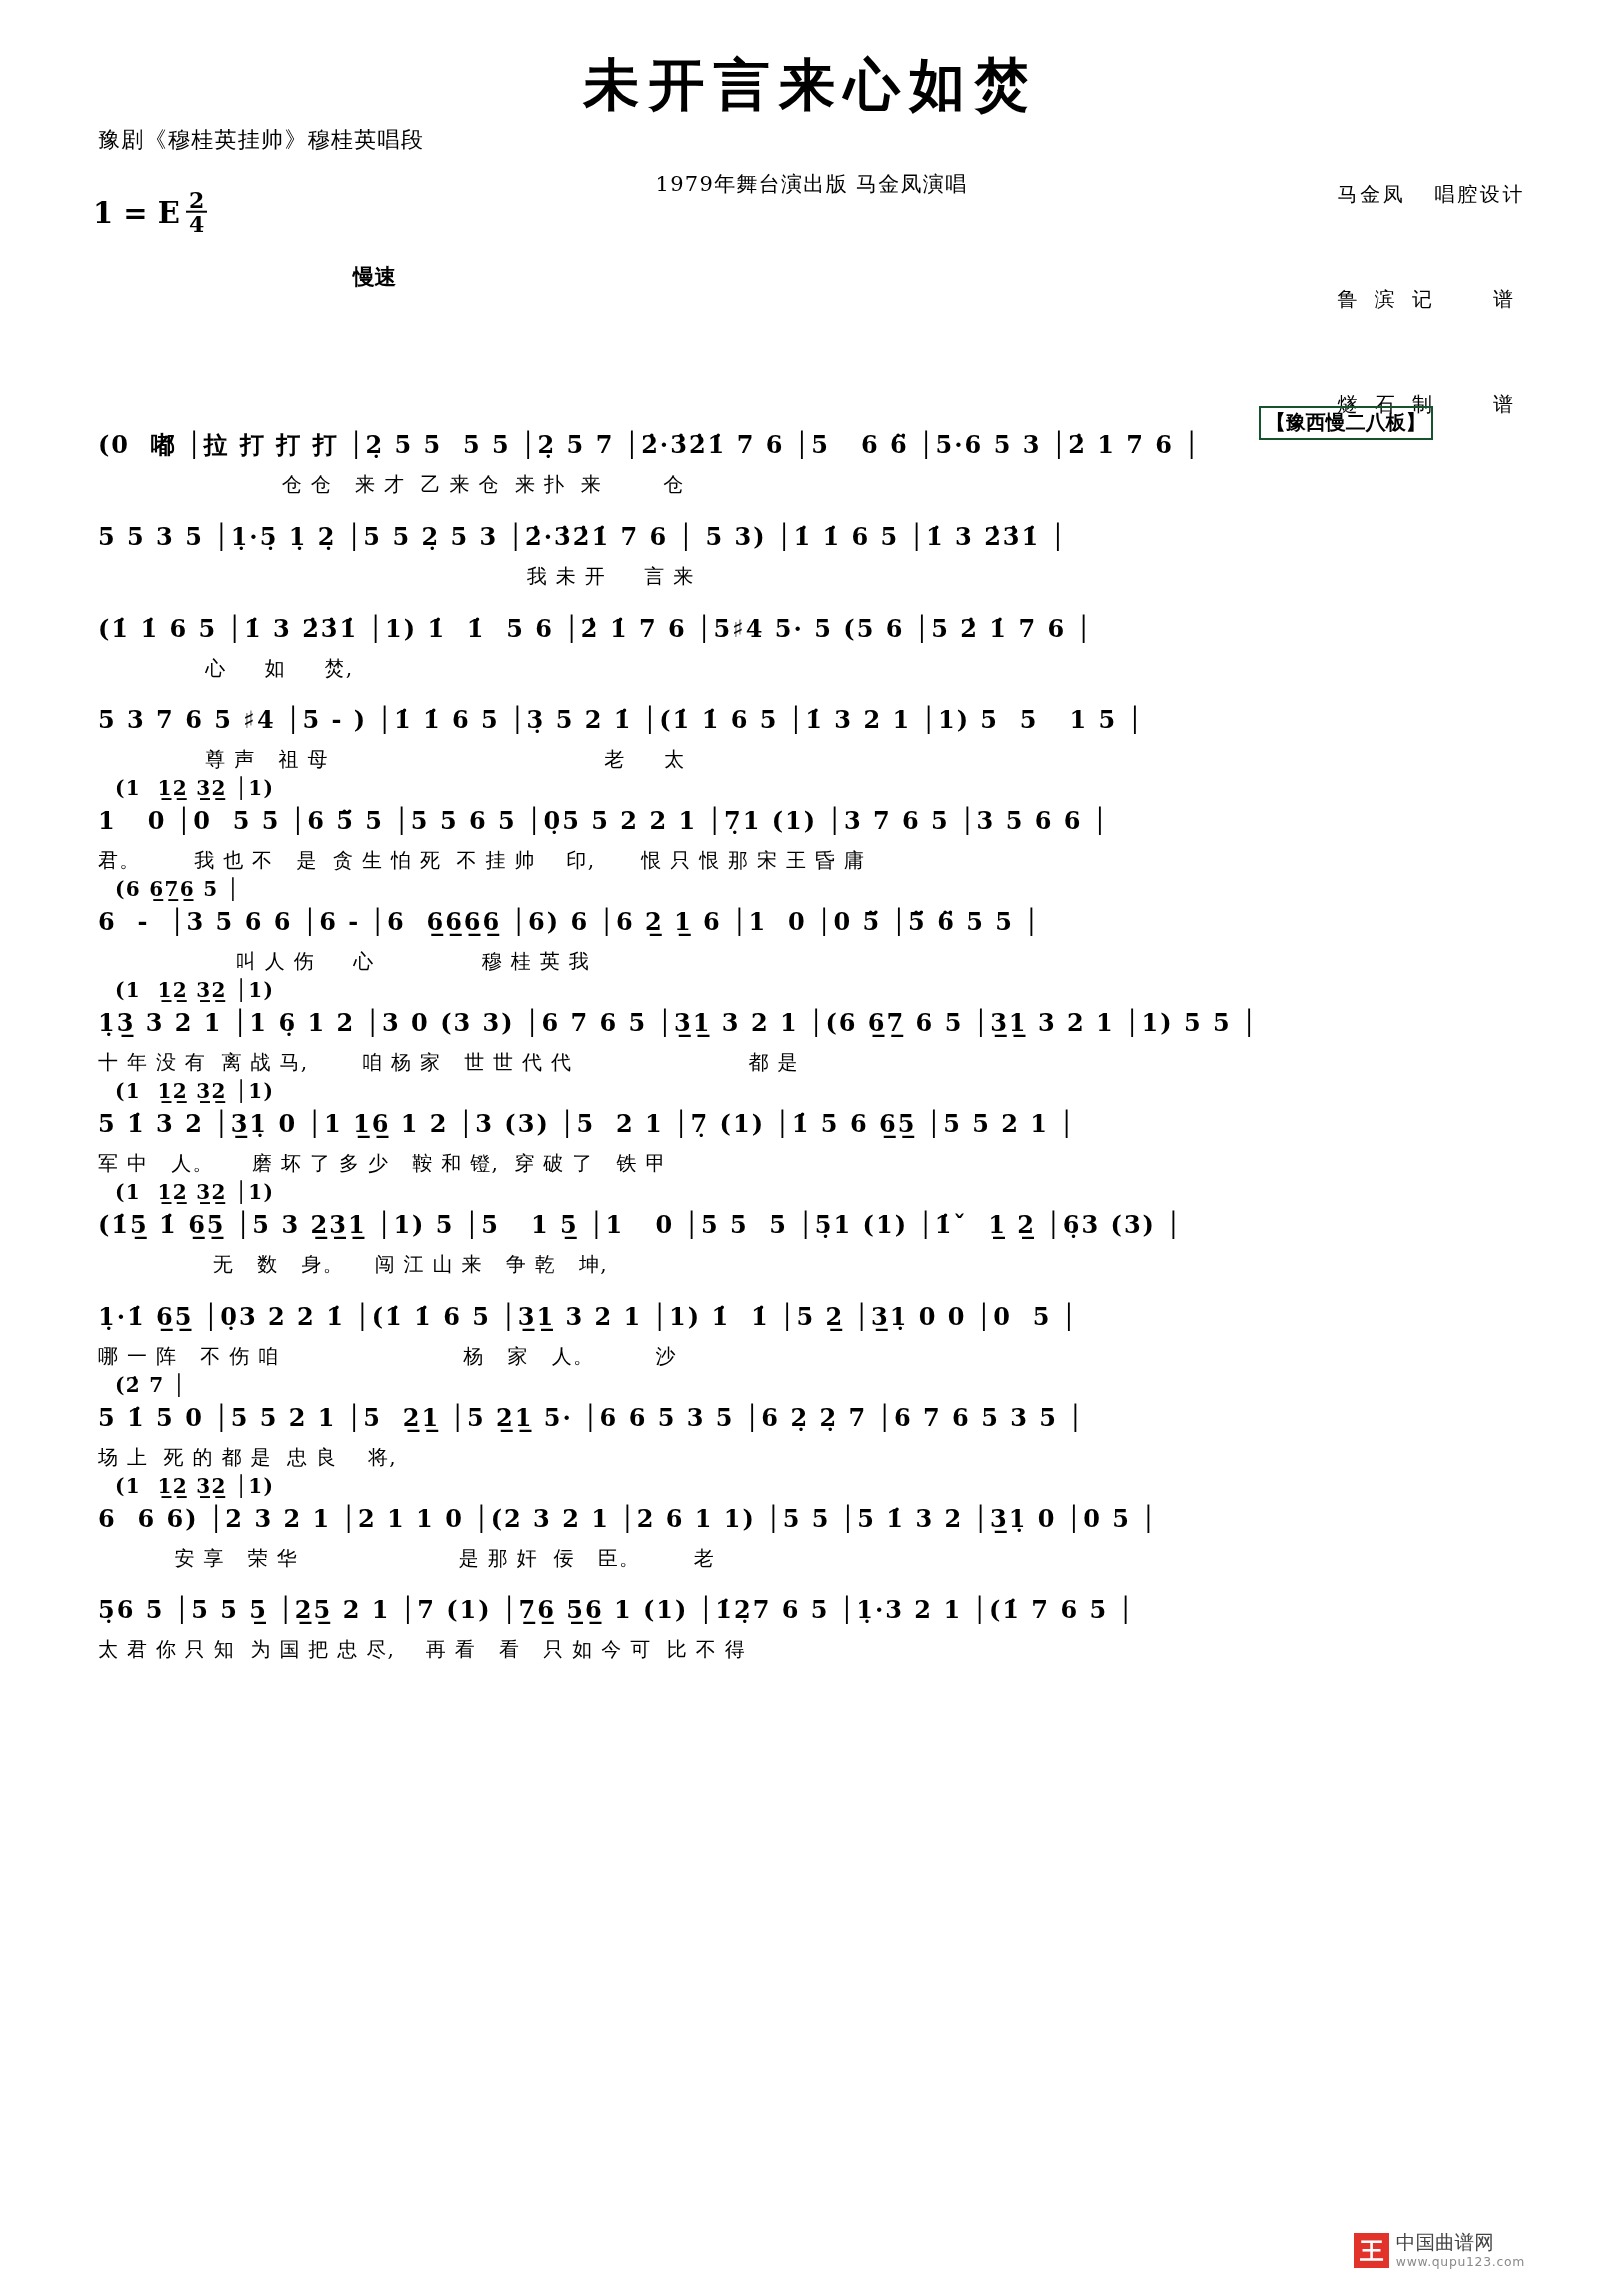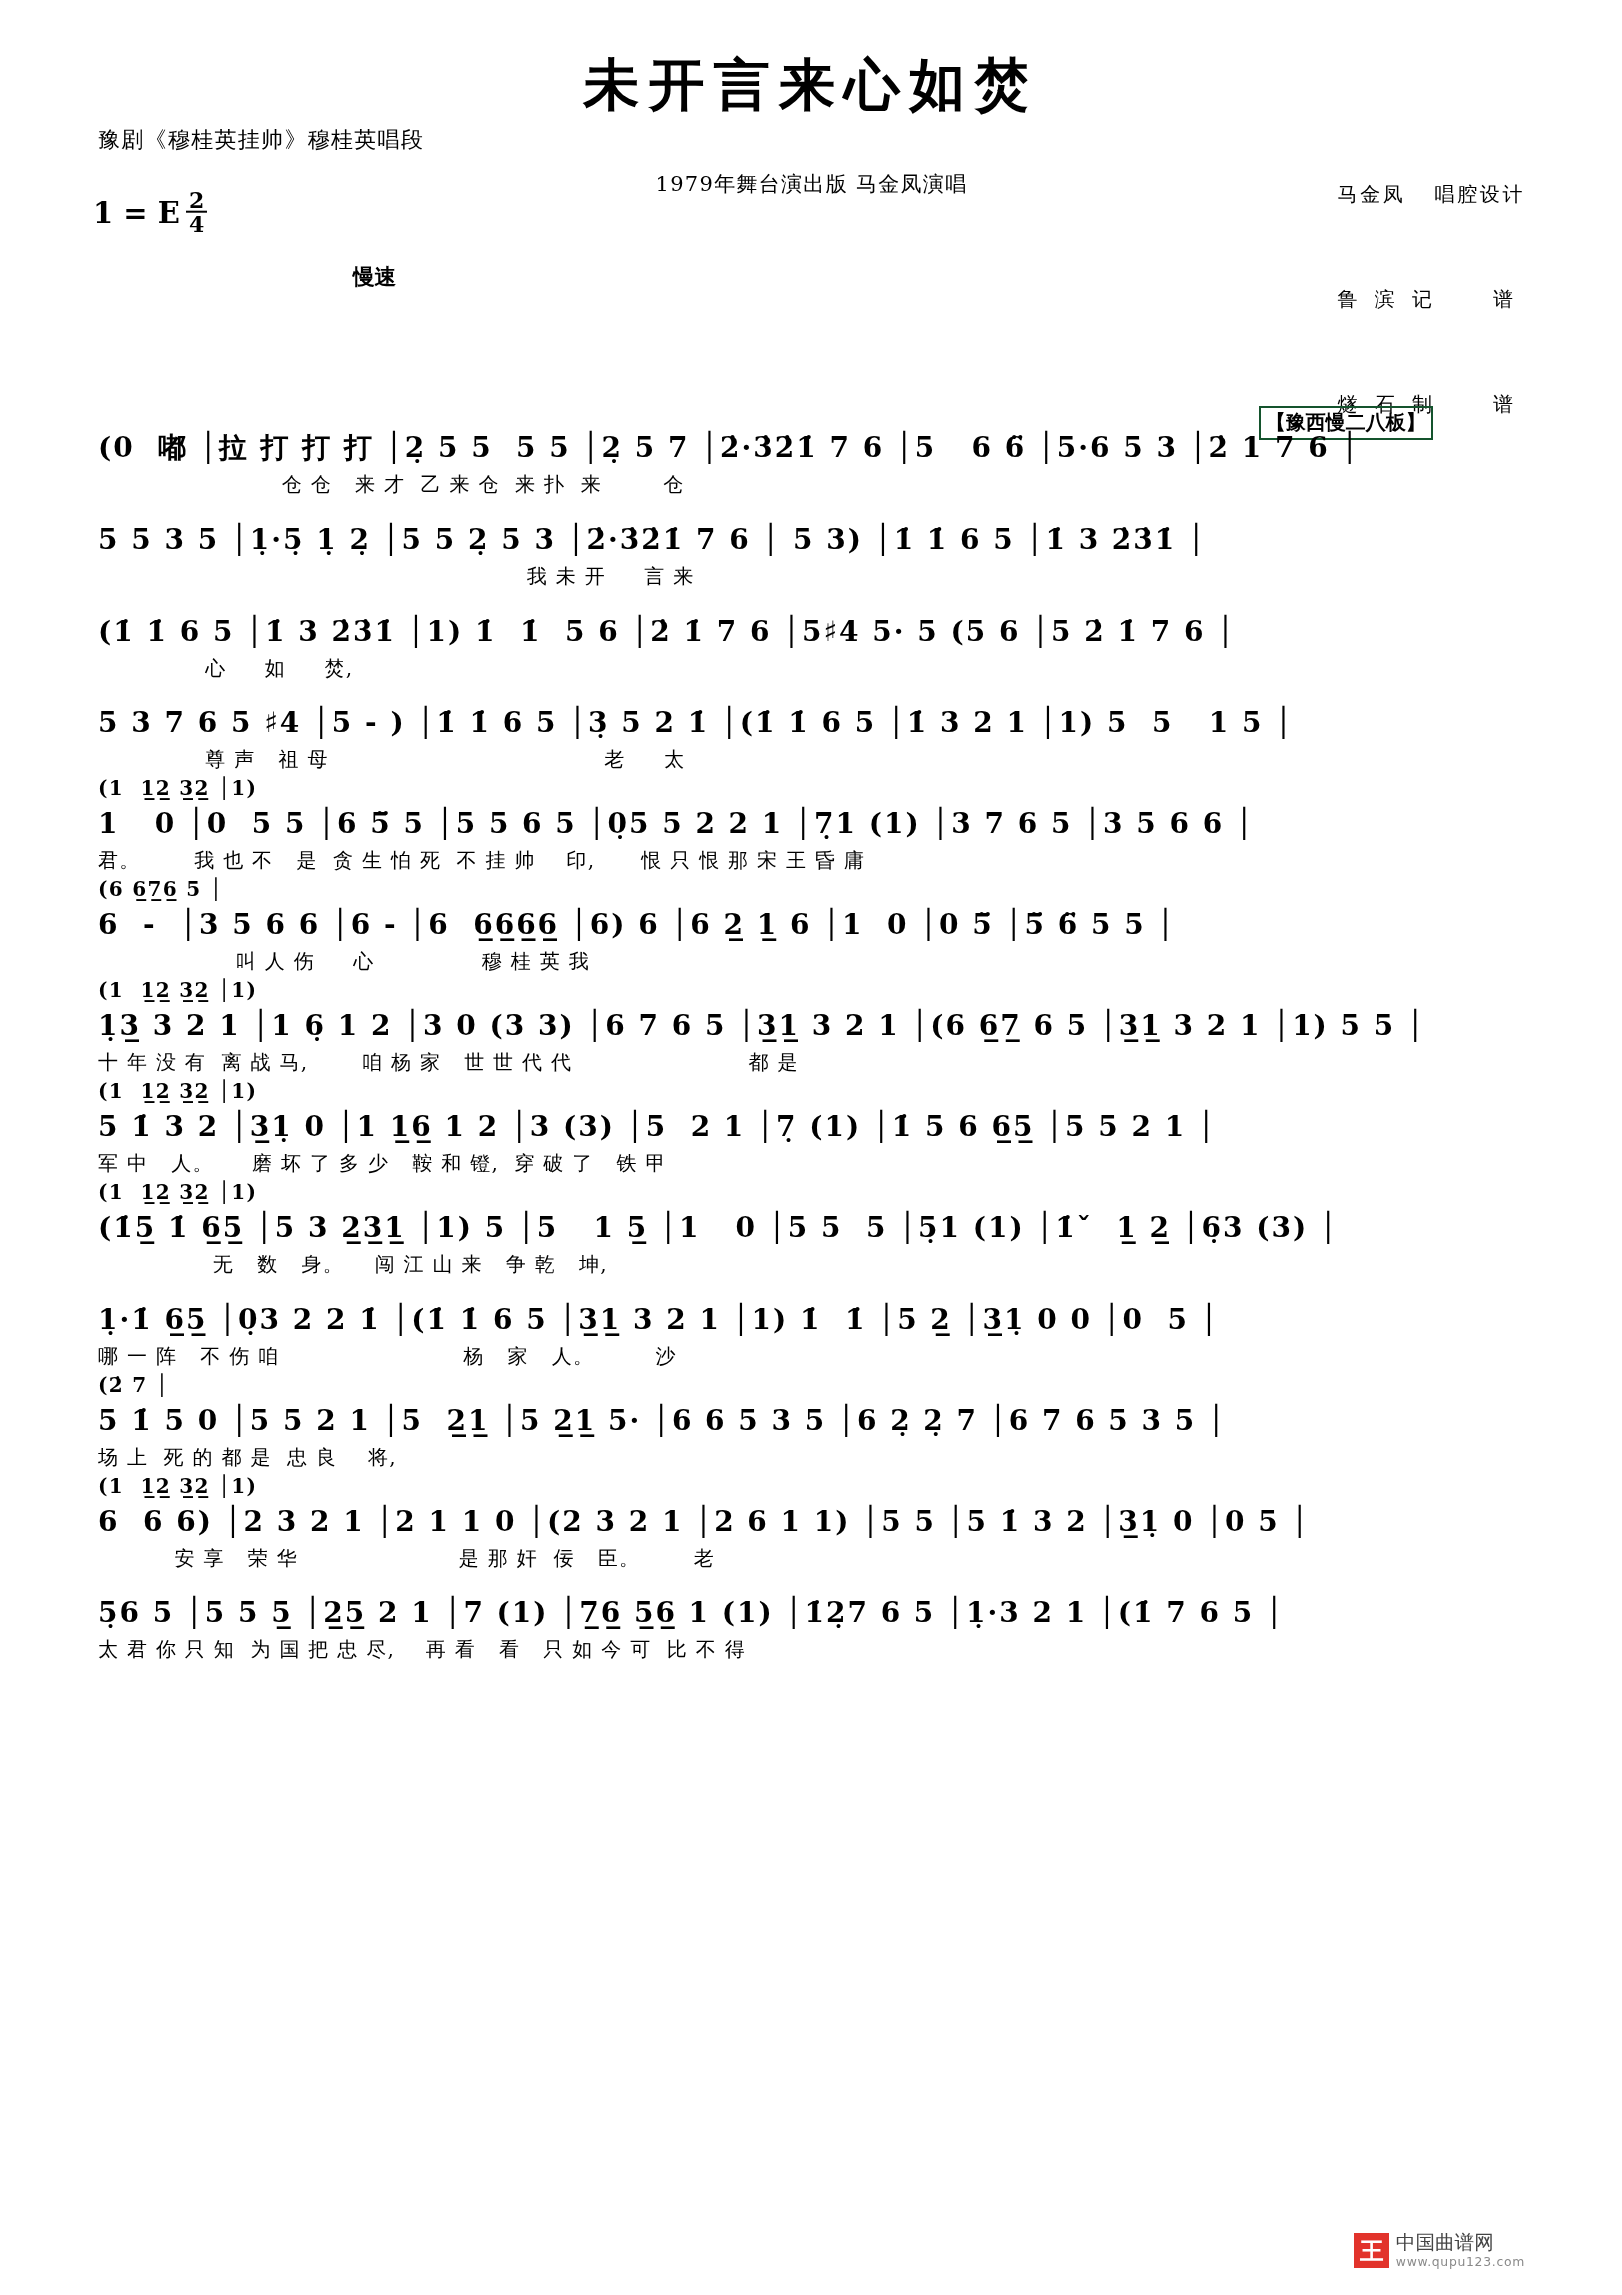--- a/index.html
+++ b/index.html
@@ -97,21 +97,21 @@
   
   .music{
     margin-top:232px;
   }
   .sysrow{
     position:relative;
     margin-bottom:3.9px;
   }
   .notes{
     font-family:"DejaVu Serif","Liberation Serif",serif;
-    font-size:28px;
+    font-size:24px;
     font-weight:bold;
     letter-spacing:2px;
     white-space:pre;
     line-height:1.25;
     height:41px;
   }
   .lyrics{
     font-family:"DejaVu Serif","Liberation Serif",serif;
     font-size:20px;
     letter-spacing:1.3px;
@@ -121,20 +121,21 @@
   }
   .gap{height:17px;}
 
   .ann{
     font-family:"DejaVu Serif","Liberation Serif",serif;
     font-size:20px;
     white-space:pre;
     height:26px;
     font-weight:bold;
     letter-spacing:1.3px;
+    margin-left:17px;
   }
 
   
   .footer{
     position:absolute;
     right:98px;
     bottom:26px;
     display:flex;
     align-items:center;
     gap:6.5px;

